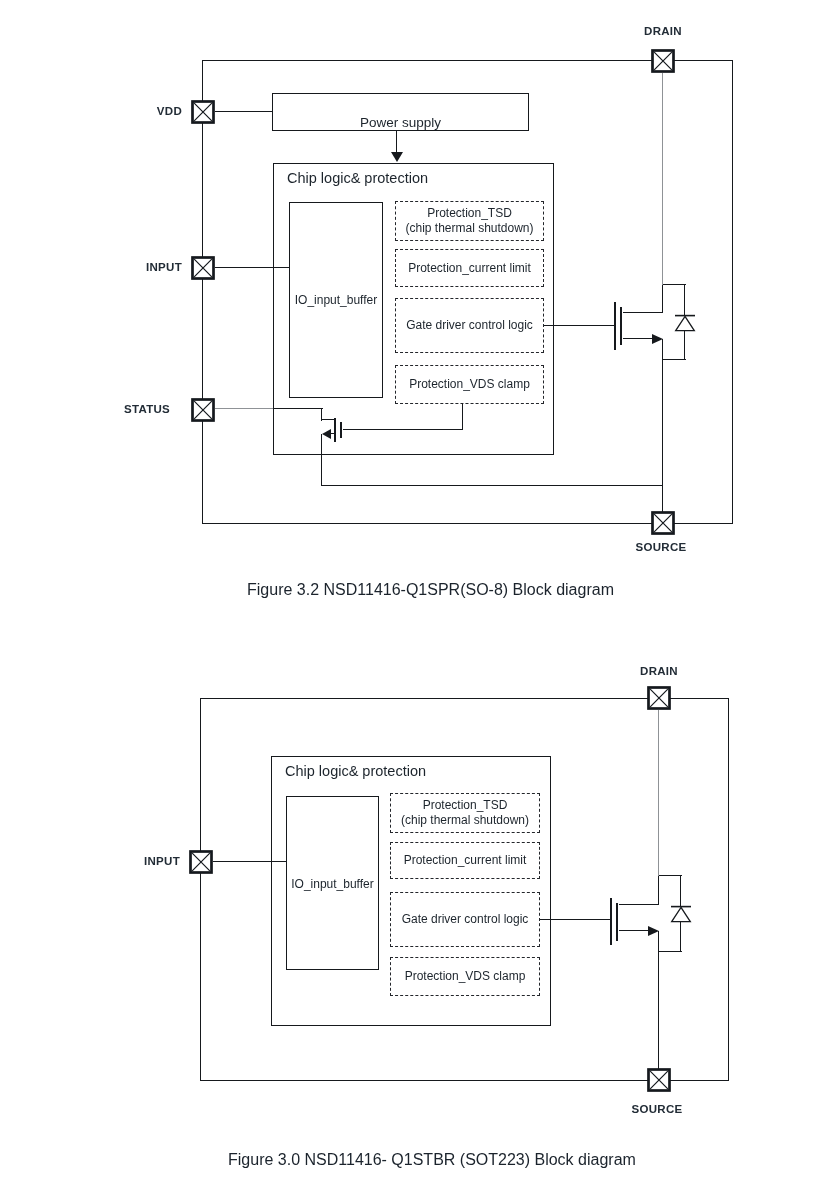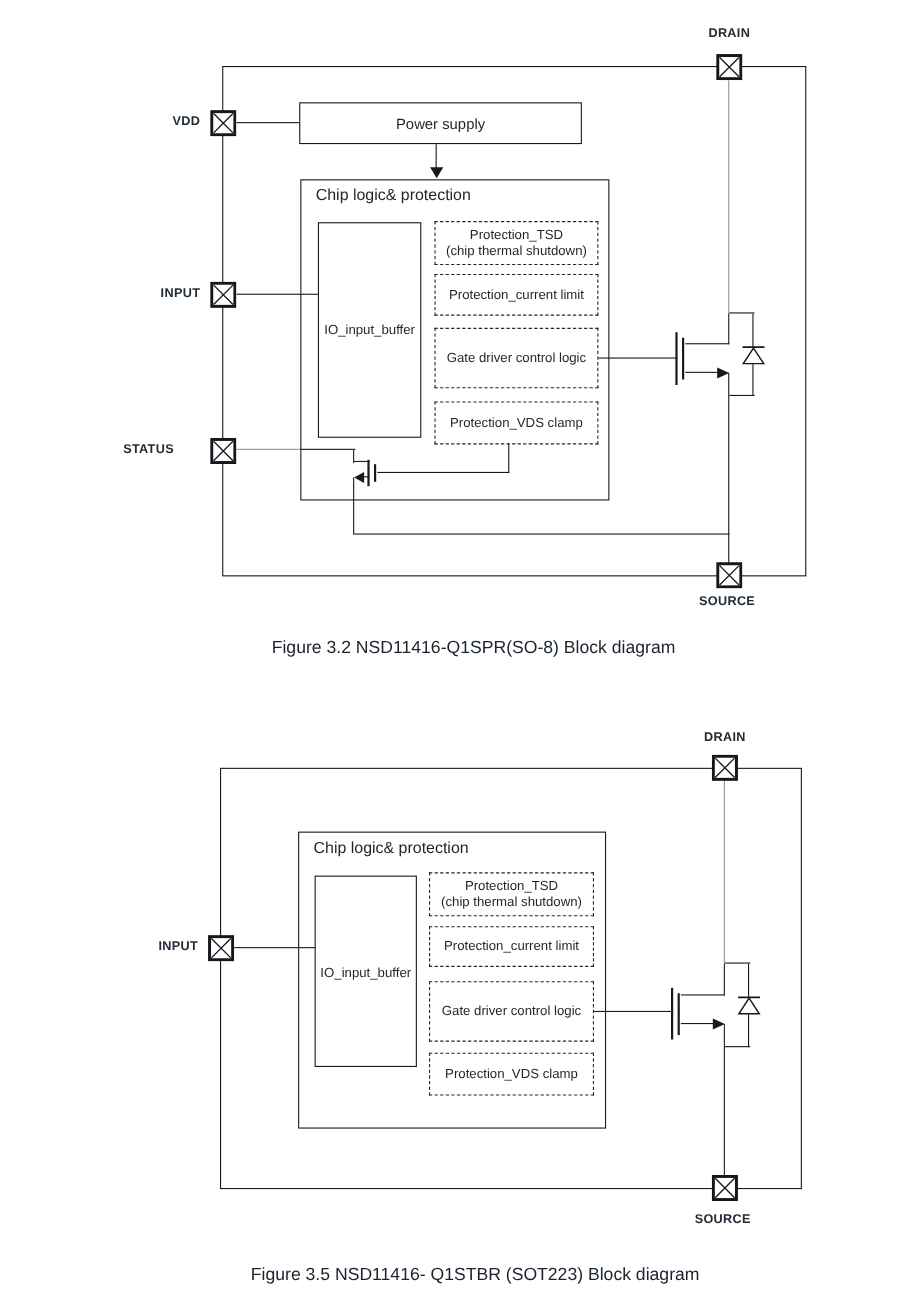--- a/index.html
+++ b/index.html
@@ -12,21 +12,21 @@
   .dbox { position:absolute; border:1.3px dashed #23262b; background:transparent;
           display:flex; align-items:center; justify-content:center; flex-direction:column;
           font-size:12px; line-height:1.25; text-align:center; color:#1c242c; }
   .hl   { position:absolute; height:1.4px; background:#16191d; }
   .vl   { position:absolute; width:1.4px;  background:#16191d; }
   .vl2  { position:absolute; width:2.3px;  background:#16191d; }
   .gray { background:#8f9296; }
   .lbl  { position:absolute; white-space:nowrap; }
   .pinlbl { position:absolute; font-size:11.5px; font-weight:600; letter-spacing:0.3px; color:#222c36; }
   .blocklbl { font-size:12px; color:#1c242c; }
-  .flexc { display:flex; align-items:center; justify-content:center; }
+  .flexc { display:flex; align-items:flex-end; justify-content:center; }
   .pin { position:absolute; width:24px; height:24px; }
   .dio { position:absolute; width:22px; height:18px; }
   .arr-d { position:absolute; width:0; height:0;
            border-left:6px solid transparent; border-right:6px solid transparent;
            border-top:10px solid #16191d; }
   .arr-r { position:absolute; width:0; height:0;
            border-top:5px solid transparent; border-bottom:5px solid transparent;
            border-left:11px solid #16191d; }
   .arr-l { position:absolute; width:0; height:0;
            border-top:5px solid transparent; border-bottom:5px solid transparent;
@@ -134,21 +134,21 @@
     </div>
     <div class="pin" style="left:651px;top:511px">
       <svg width="24" height="24" viewBox="0 0 24 24">
           <rect x="1.5" y="1.5" width="21" height="21" fill="#ffffff" stroke="#14181d" stroke-width="2.7"></rect>
           <path d="M3.2 3.2 L20.8 20.8 M20.8 3.2 L3.2 20.8" stroke="#14181d" stroke-width="1.2" fill="none"></path>
         </svg>
     </div>
 
     <div class="pinlbl" style="left:120px;top:105px;width:62px;text-align:right">VDD</div>
     <div class="pinlbl" style="left:120px;top:261px;width:62px;text-align:right">INPUT</div>
-    <div class="pinlbl" style="left:112px;top:403px;width:70px;text-align:left">STATUS</div>
+    <div class="pinlbl" style="left:112px;top:403px;width:70px;text-align:center">STATUS</div>
     <div class="pinlbl" style="left:628px;top:25px;width:70px;text-align:center">DRAIN</div>
     <div class="pinlbl" style="left:626px;top:541px;width:70px;text-align:center">SOURCE</div>
 
     <div class="caption" style="left:247px;top:581px">Figure 3.2 NSD11416-Q1SPR(SO-8) Block diagram</div>
   </section>
 
   <section>
 
     <div class="box" style="left:200px;top:698px;width:529px;height:383px"></div>
 
@@ -212,16 +212,16 @@
       <svg width="24" height="24" viewBox="0 0 24 24">
           <rect x="1.5" y="1.5" width="21" height="21" fill="#ffffff" stroke="#14181d" stroke-width="2.7"></rect>
           <path d="M3.2 3.2 L20.8 20.8 M20.8 3.2 L3.2 20.8" stroke="#14181d" stroke-width="1.2" fill="none"></path>
         </svg>
     </div>
 
     <div class="pinlbl" style="left:118px;top:855px;width:62px;text-align:right">INPUT</div>
     <div class="pinlbl" style="left:624px;top:665px;width:70px;text-align:center">DRAIN</div>
     <div class="pinlbl" style="left:622px;top:1103px;width:70px;text-align:center">SOURCE</div>
 
-    <div class="caption" style="left:228px;top:1151px">Figure 3.5 NSD11416- Q1STBR (SOT223) Block diagram</div>
+    <div class="caption" style="left:228px;top:1151px">Figure 3.0 NSD11416- Q1STBR (SOT223) Block diagram</div>
   </section>
 
 </div>
 
 </body></html>

